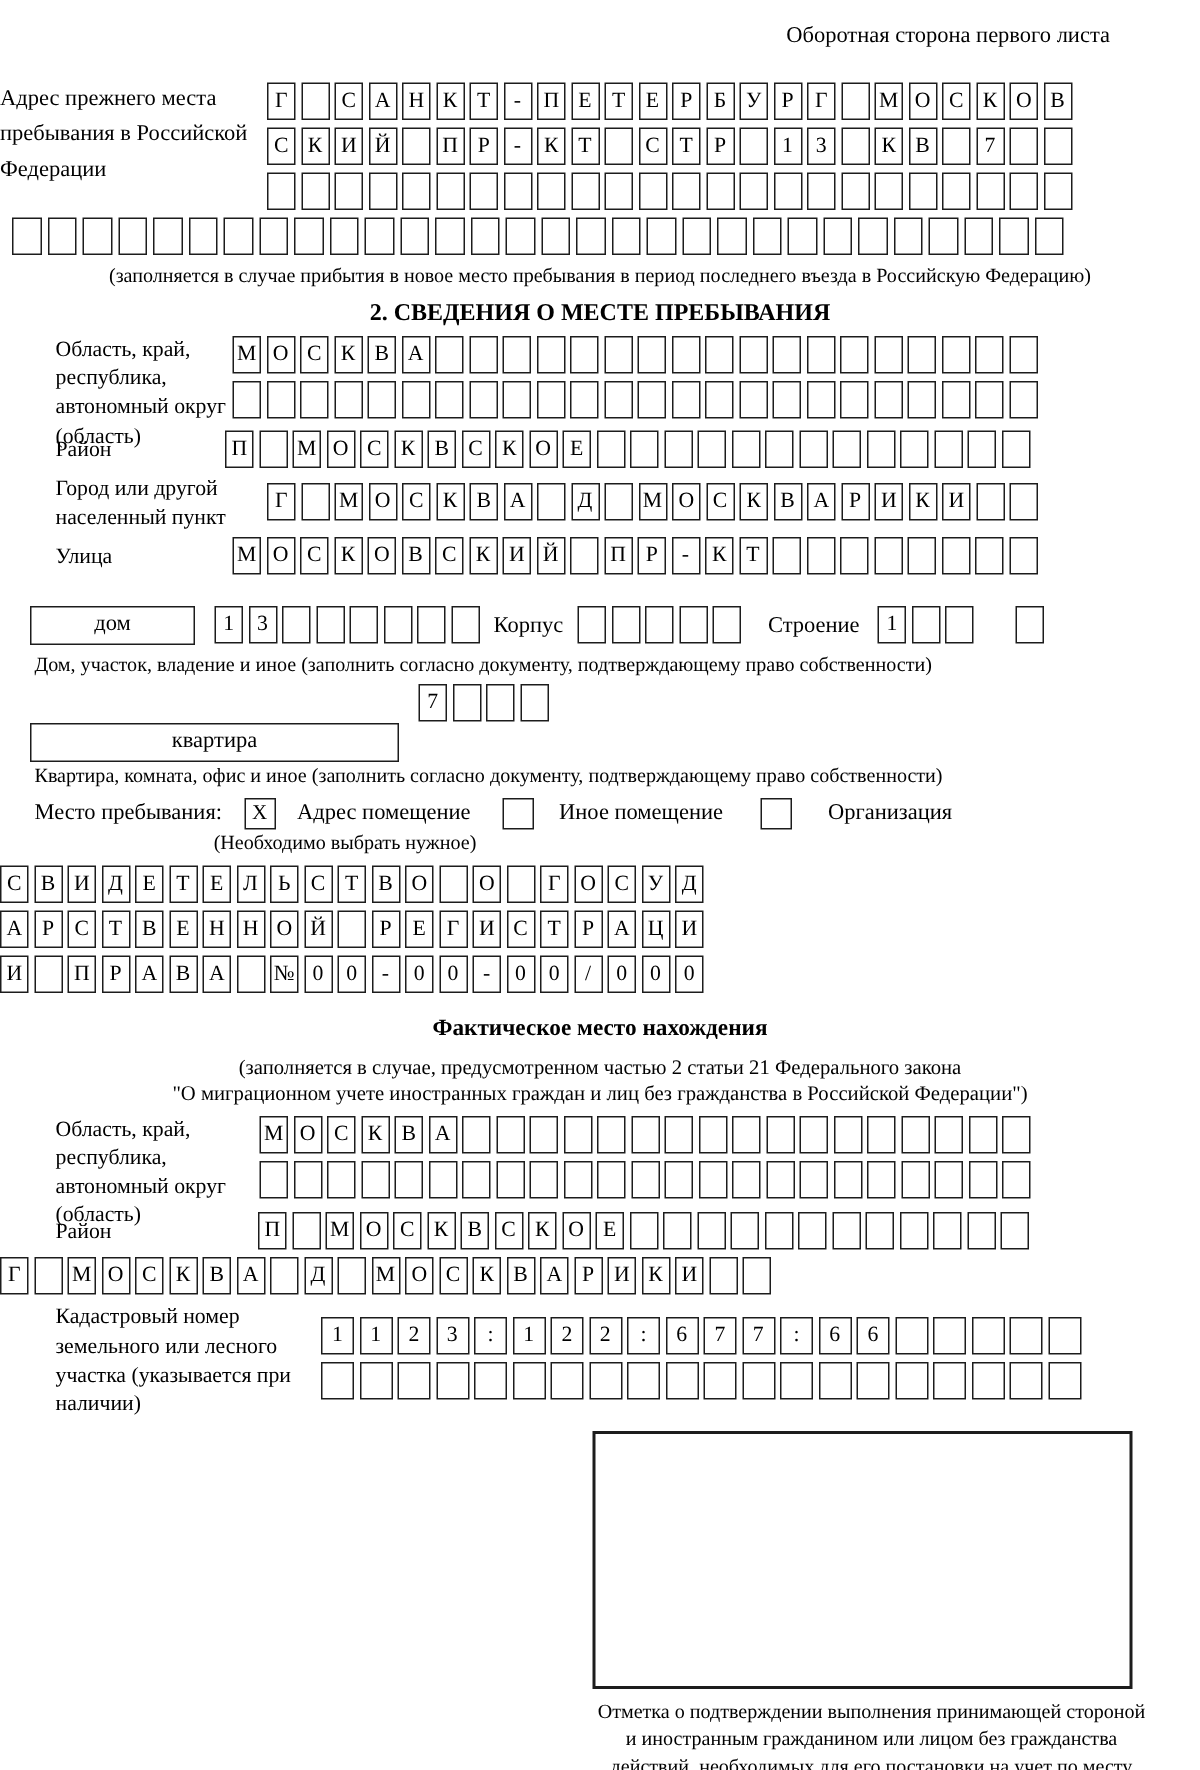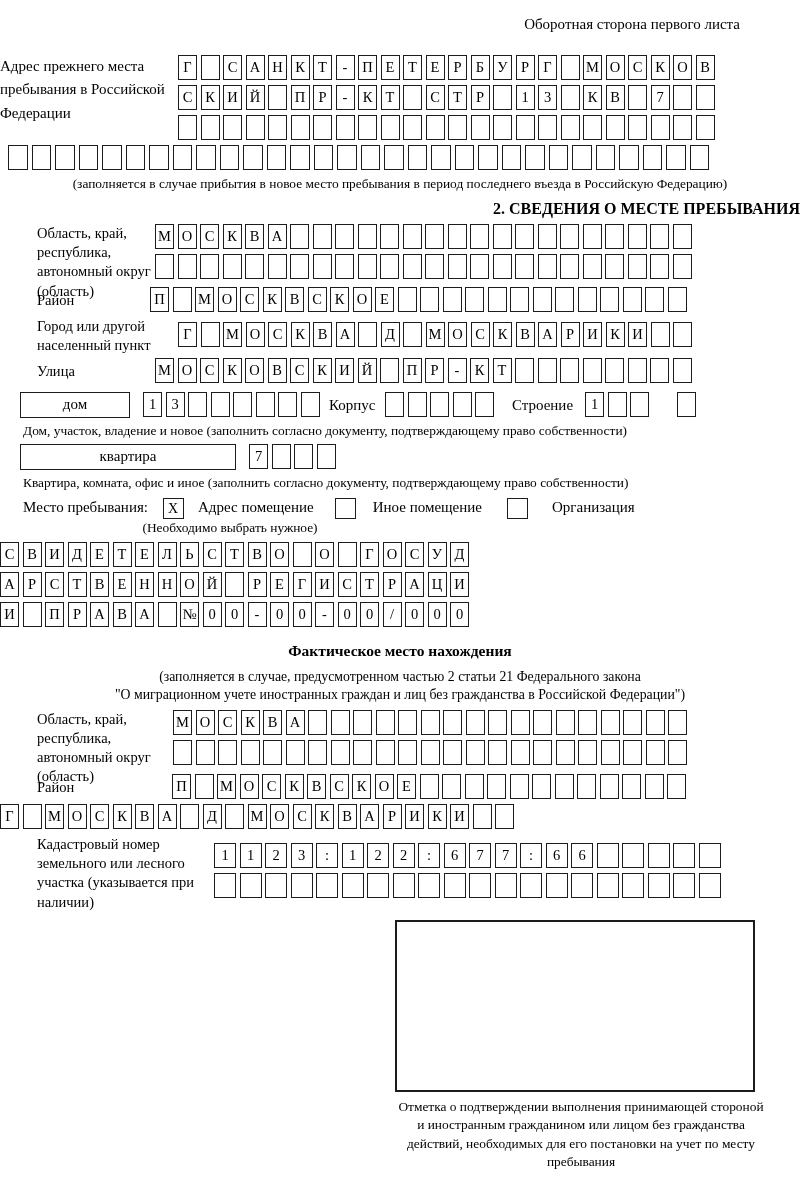--- a/index.html
+++ b/index.html
@@ -48,21 +48,21 @@
   <div class="flabel" style="width:178px;font-size:15px;line-height:1.55;">Адрес прежнего места пребывания в Российской Федерации</div>
   <div class="rows">
     <div class="boxrow"><span class="cbox">Г</span><span class="cbox"></span><span class="cbox">С</span><span class="cbox">А</span><span class="cbox">Н</span><span class="cbox">К</span><span class="cbox">Т</span><span class="cbox">-</span><span class="cbox">П</span><span class="cbox">Е</span><span class="cbox">Т</span><span class="cbox">Е</span><span class="cbox">Р</span><span class="cbox">Б</span><span class="cbox">У</span><span class="cbox">Р</span><span class="cbox">Г</span><span class="cbox"></span><span class="cbox">М</span><span class="cbox">О</span><span class="cbox">С</span><span class="cbox">К</span><span class="cbox">О</span><span class="cbox">В</span></div>
     <div class="boxrow"><span class="cbox">С</span><span class="cbox">К</span><span class="cbox">И</span><span class="cbox">Й</span><span class="cbox"></span><span class="cbox">П</span><span class="cbox">Р</span><span class="cbox">-</span><span class="cbox">К</span><span class="cbox">Т</span><span class="cbox"></span><span class="cbox">С</span><span class="cbox">Т</span><span class="cbox">Р</span><span class="cbox"></span><span class="cbox">1</span><span class="cbox">3</span><span class="cbox"></span><span class="cbox">К</span><span class="cbox">В</span><span class="cbox"></span><span class="cbox">7</span><span class="cbox"></span><span class="cbox"></span></div>
     <div class="boxrow"><span class="cbox"></span><span class="cbox"></span><span class="cbox"></span><span class="cbox"></span><span class="cbox"></span><span class="cbox"></span><span class="cbox"></span><span class="cbox"></span><span class="cbox"></span><span class="cbox"></span><span class="cbox"></span><span class="cbox"></span><span class="cbox"></span><span class="cbox"></span><span class="cbox"></span><span class="cbox"></span><span class="cbox"></span><span class="cbox"></span><span class="cbox"></span><span class="cbox"></span><span class="cbox"></span><span class="cbox"></span><span class="cbox"></span><span class="cbox"></span></div>
   </div>
 </div>
 <div class="boxrow full" style="margin-left:8px;"><span class="cbox"></span><span class="cbox"></span><span class="cbox"></span><span class="cbox"></span><span class="cbox"></span><span class="cbox"></span><span class="cbox"></span><span class="cbox"></span><span class="cbox"></span><span class="cbox"></span><span class="cbox"></span><span class="cbox"></span><span class="cbox"></span><span class="cbox"></span><span class="cbox"></span><span class="cbox"></span><span class="cbox"></span><span class="cbox"></span><span class="cbox"></span><span class="cbox"></span><span class="cbox"></span><span class="cbox"></span><span class="cbox"></span><span class="cbox"></span><span class="cbox"></span><span class="cbox"></span><span class="cbox"></span><span class="cbox"></span><span class="cbox"></span><span class="cbox"></span></div>
 <div class="note">(заполняется в случае прибытия в новое место пребывания в период последнего въезда в Российскую Федерацию)</div>
 
-<div class="h-bold" style="margin-top:8px;font-size:16px;text-align:right;">2. СВЕДЕНИЯ О МЕСТЕ ПРЕБЫВАНИЯ</div>
+<div class="h-bold" style="margin-top:8px;font-size:16px;">2. СВЕДЕНИЯ О МЕСТЕ ПРЕБЫВАНИЯ</div>
 
 <div class="frow" style="margin-top:6px;">
   <div class="flabel" style="width:155px;padding-left:37px;">Область, край, республика, автономный округ (область)</div>
   <div class="rows">
     <div class="boxrow"><span class="cbox">М</span><span class="cbox">О</span><span class="cbox">С</span><span class="cbox">К</span><span class="cbox">В</span><span class="cbox">А</span><span class="cbox"></span><span class="cbox"></span><span class="cbox"></span><span class="cbox"></span><span class="cbox"></span><span class="cbox"></span><span class="cbox"></span><span class="cbox"></span><span class="cbox"></span><span class="cbox"></span><span class="cbox"></span><span class="cbox"></span><span class="cbox"></span><span class="cbox"></span><span class="cbox"></span><span class="cbox"></span><span class="cbox"></span><span class="cbox"></span></div>
     <div class="boxrow"><span class="cbox"></span><span class="cbox"></span><span class="cbox"></span><span class="cbox"></span><span class="cbox"></span><span class="cbox"></span><span class="cbox"></span><span class="cbox"></span><span class="cbox"></span><span class="cbox"></span><span class="cbox"></span><span class="cbox"></span><span class="cbox"></span><span class="cbox"></span><span class="cbox"></span><span class="cbox"></span><span class="cbox"></span><span class="cbox"></span><span class="cbox"></span><span class="cbox"></span><span class="cbox"></span><span class="cbox"></span><span class="cbox"></span><span class="cbox"></span></div>
   </div>
 </div>
 
 <div class="frow" style="margin-top:-14px;">
@@ -73,35 +73,35 @@
 <div class="fcenter">
   <div class="flabel" style="width:178px;padding-left:37px;">Город или другой населенный пункт</div>
   <div class="boxrow" style="margin-bottom:0;"><span class="cbox">Г</span><span class="cbox"></span><span class="cbox">М</span><span class="cbox">О</span><span class="cbox">С</span><span class="cbox">К</span><span class="cbox">В</span><span class="cbox">А</span><span class="cbox"></span><span class="cbox">Д</span><span class="cbox"></span><span class="cbox">М</span><span class="cbox">О</span><span class="cbox">С</span><span class="cbox">К</span><span class="cbox">В</span><span class="cbox">А</span><span class="cbox">Р</span><span class="cbox">И</span><span class="cbox">К</span><span class="cbox">И</span><span class="cbox"></span><span class="cbox"></span></div>
 </div>
 
 <div class="frow" style="margin-top:3px;">
   <div class="flabel" style="width:155px;padding-left:37px;line-height:27px;">Улица</div>
   <div class="boxrow"><span class="cbox">М</span><span class="cbox">О</span><span class="cbox">С</span><span class="cbox">К</span><span class="cbox">О</span><span class="cbox">В</span><span class="cbox">С</span><span class="cbox">К</span><span class="cbox">И</span><span class="cbox">Й</span><span class="cbox"></span><span class="cbox">П</span><span class="cbox">Р</span><span class="cbox">-</span><span class="cbox">К</span><span class="cbox">Т</span><span class="cbox"></span><span class="cbox"></span><span class="cbox"></span><span class="cbox"></span><span class="cbox"></span><span class="cbox"></span><span class="cbox"></span><span class="cbox"></span></div>
 </div>
 
-<div style="margin-left:20px;margin-top:4px;white-space:nowrap;">
+<div style="margin-left:20px;margin-top:16px;white-space:nowrap;">
   <span class="namedbox" style="width:110px;">дом</span>
   <span class="sp" style="width:5px;"></span>
   <span class="boxrow sp"><span class="cbox">1</span><span class="cbox">3</span><span class="cbox"></span><span class="cbox"></span><span class="cbox"></span><span class="cbox"></span><span class="cbox"></span><span class="cbox"></span></span>
   <span class="inline-lbl" style="margin:0 6px 0 2px;">Корпус</span>
   <span class="boxrow sp"><span class="cbox"></span><span class="cbox"></span><span class="cbox"></span><span class="cbox"></span><span class="cbox"></span></span>
   <span class="inline-lbl" style="margin:0 8px 0 10px;">Строение</span>
   <span class="boxrow sp"><span class="cbox">1</span><span class="cbox"></span><span class="cbox"></span></span>
   <span class="sp" style="width:16px;"></span>
   <span class="boxrow sp"><span class="cbox"></span></span>
 </div>
-<div class="note" style="text-align:left;margin-left:23px;">Дом, участок, владение и новое (заполнить согласно документу, подтверждающему право собственности)</div>
+<div class="note" style="text-align:left;margin-left:23px;">Дом, участок, владение и иное (заполнить согласно документу, подтверждающему право собственности)</div>
 
 <div style="margin-left:20px;margin-top:5px;white-space:nowrap;">
-  <span class="namedbox" style="width:216px;">квартира</span>
+  <span class="namedbox" style="width:246px;margin-top:26px;">квартира</span>
   <span class="sp" style="width:5px;"></span>
   <span class="boxrow sp"><span class="cbox">7</span><span class="cbox"></span><span class="cbox"></span><span class="cbox"></span></span>
 </div>
 <div class="note" style="text-align:left;margin-left:23px;">Квартира, комната, офис и иное (заполнить согласно документу, подтверждающему право собственности)</div>
 
 <div style="margin-left:23px;margin-top:7px;white-space:nowrap;font-size:15px;">
   <span>Место пребывания:</span>
   <span class="sp" style="width:7px;"></span>
   <span class="chk">X</span>
   <span class="sp" style="width:7px;"></span>

